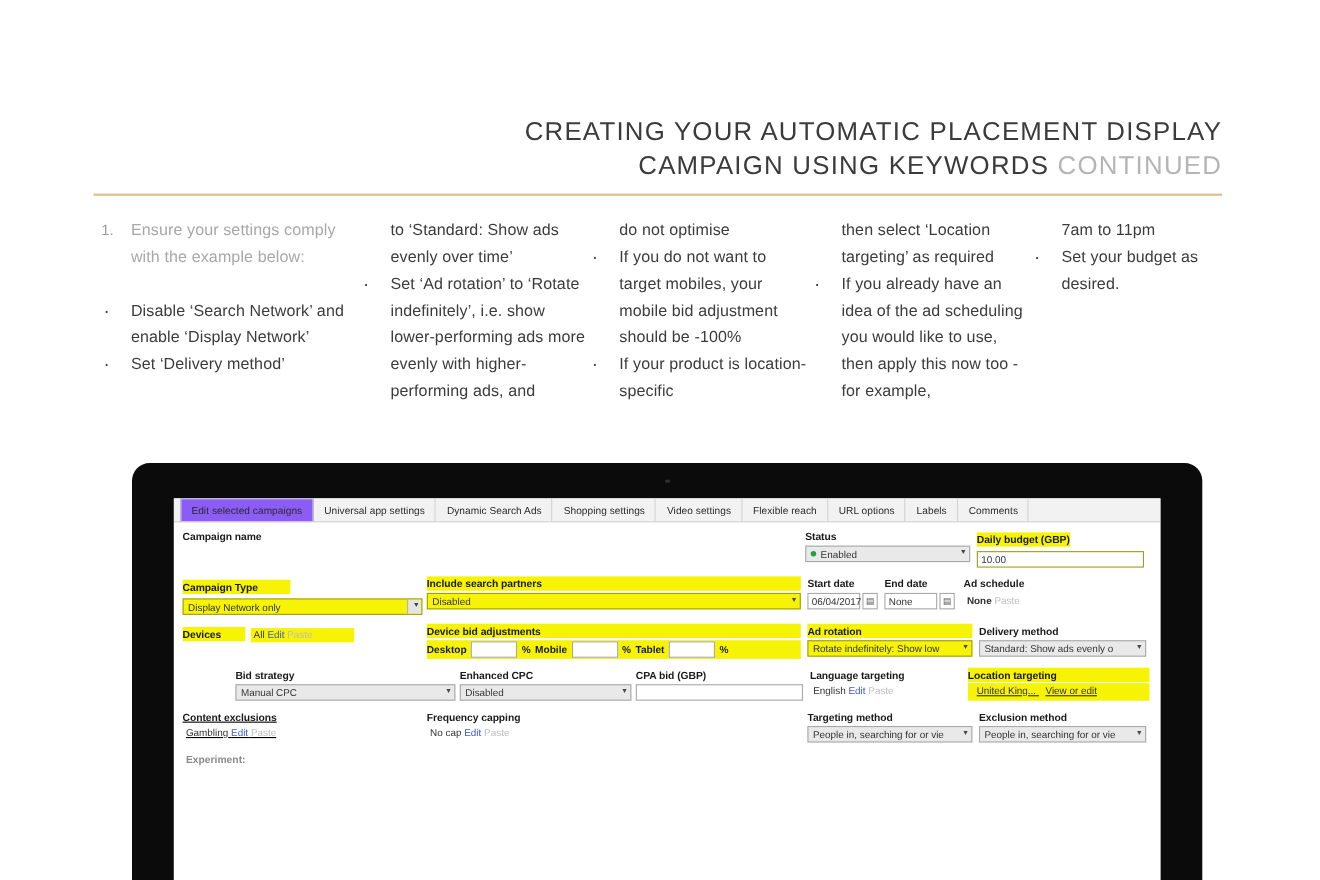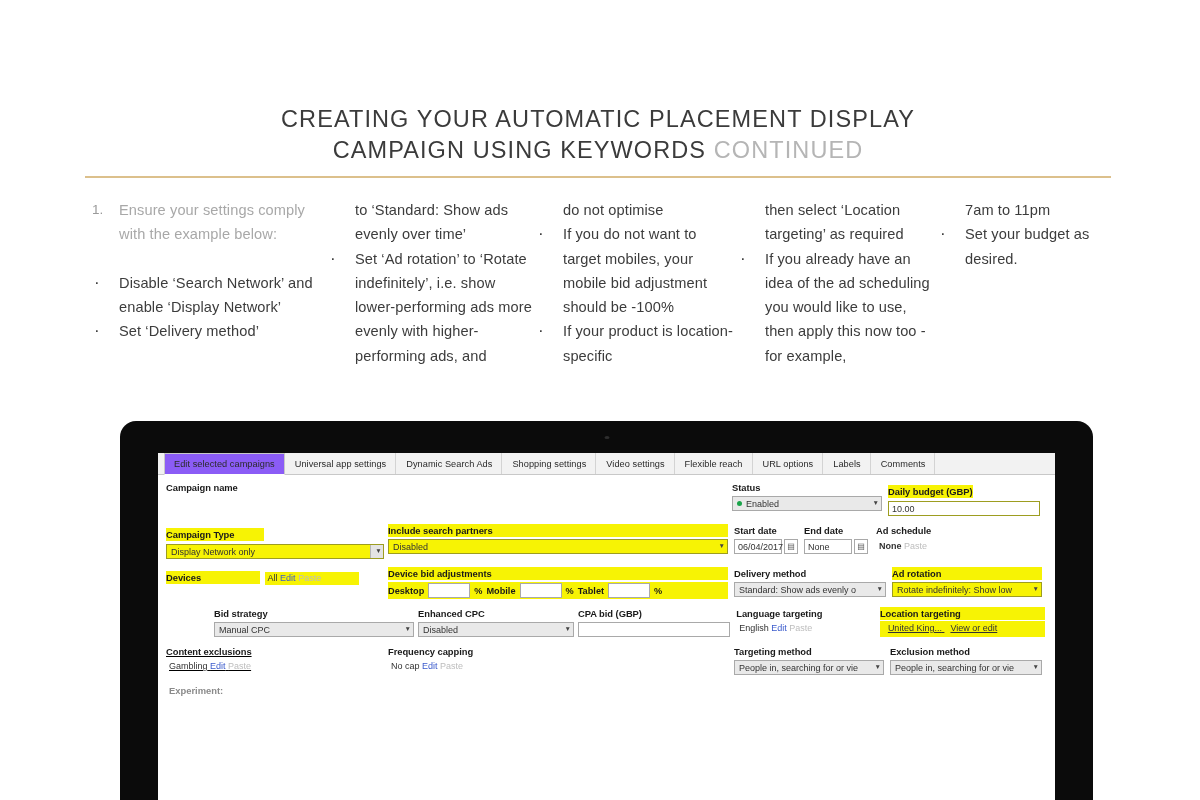--- a/index.html
+++ b/index.html
@@ -22,21 +22,20 @@
     left: 85px; top: 104px; width: 1026px;
     text-align: right;
   }
   .title-line {
     font-size: 23.5px;
     letter-spacing: 1.1px;
     color: #3b3b3b;
     line-height: 31px;
     font-weight: 400;
     white-space: nowrap;
-    text-align: center;
   }
   .title-cont { color: #b5b5b5; }
 
   .rule {
     position: absolute;
     left: 85px; top: 176px; width: 1026px; height: 1.6px;
     background: #dcc08c;
   }
 
   
@@ -381,21 +380,21 @@
             <div class="lbl">Ad schedule</div>
             <div class="linkrow" style="margin-top:3px;padding-left:3px;">
               <span style="font-weight:bold;">None</span>
               <span class="lnk dim">Paste</span>
             </div>
           </div>
         </div>
 
         <div class="row" style="margin-top:8px;">
           <div style="width:218px;">
-            <div class="lbl hlbox" style="padding-right:59px;">Devices</div>
+            <div class="lbl hlbox" style="padding-right:22px;">Devices</div>
             <div class="linkrow hlbox" style="margin-top:1px;padding-left:3px;padding-right:38px;">
               <span class="plain">All</span>
               <span class="lnk">Edit</span>
               <span class="lnk dim">Paste</span>
             </div>
           </div>
           <div style="width:340px;margin-left:4px;">
             <div class="lbl hlbox" style="display:block;">Device bid adjustments</div>
             <div class="hlbox" style="display:flex;align-items:center;gap:4px;margin-top:2px;width:100%;padding:1px 0;">
               <span class="pct">Desktop</span>
@@ -408,31 +407,31 @@
                   <span></span>
                 </span>
               <span class="pct">%</span>
               <span class="pct">Tablet</span>
               <span class="field" style="width:42px;">
                   <span></span>
                 </span>
               <span class="pct">%</span>
             </div>
           </div>
+          <div style="width:150px;margin-left:6px;">
+            <div class="lbl hlbox" style="display:block;">Ad rotation</div>
+            <div class="select yellow" style="margin-top:2px;">
+              <span>Rotate indefinitely: Show low</span>
+              <span class="caret">▼</span>
+            </div>
+          </div>
           <div style="width:152px;margin-left:6px;">
             <div class="lbl">Delivery method</div>
             <div class="select" style="margin-top:2px;">
               <span>Standard: Show ads evenly o</span>
-              <span class="caret">▼</span>
-            </div>
-          </div>
-          <div style="width:150px;margin-left:6px;">
-            <div class="lbl hlbox" style="display:block;">Ad rotation</div>
-            <div class="select yellow" style="margin-top:2px;">
-              <span>Rotate indefinitely: Show low</span>
               <span class="caret">▼</span>
             </div>
           </div>
         </div>
 
         <div class="row" style="margin-top:8px;margin-left:48px;">
           <div style="width:218px;">
             <div class="lbl">Bid strategy</div>
             <div class="select" style="margin-top:2px;">
               <span>Manual CPC</span>

